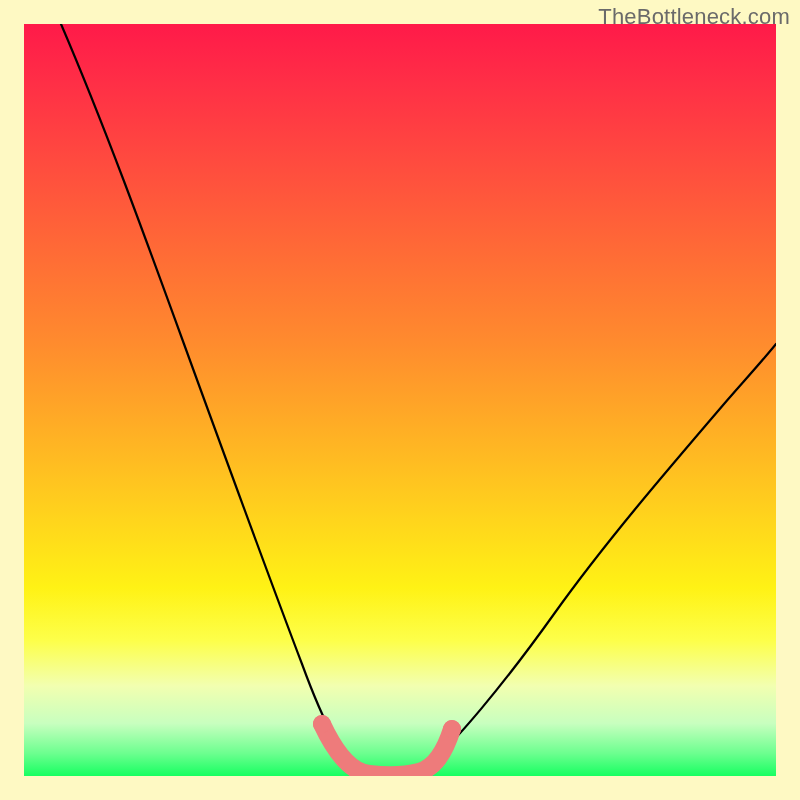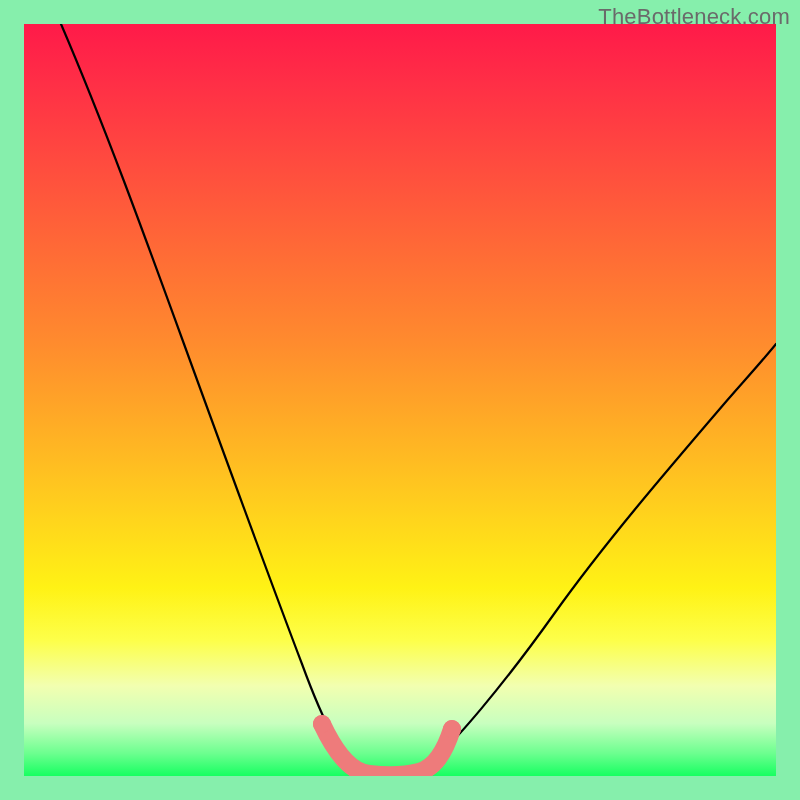--- a/index.html
+++ b/index.html
@@ -8,21 +8,21 @@
     width: 800px;
     height: 800px;
     background: #000;
     overflow: hidden;
     font-family: Arial, Helvetica, sans-serif;
   }
   .frame {
     position: relative;
     width: 800px;
     height: 800px;
-    background: #86efac;
+    background: #fef9c3;
     text-align: right;
   }
   .watermark {
     position: absolute;
     top: 4px;
     right: 10px;
     color: #6a6a6a;
     font-size: 22px;
     font-weight: 400;
     letter-spacing: 0.2px;

